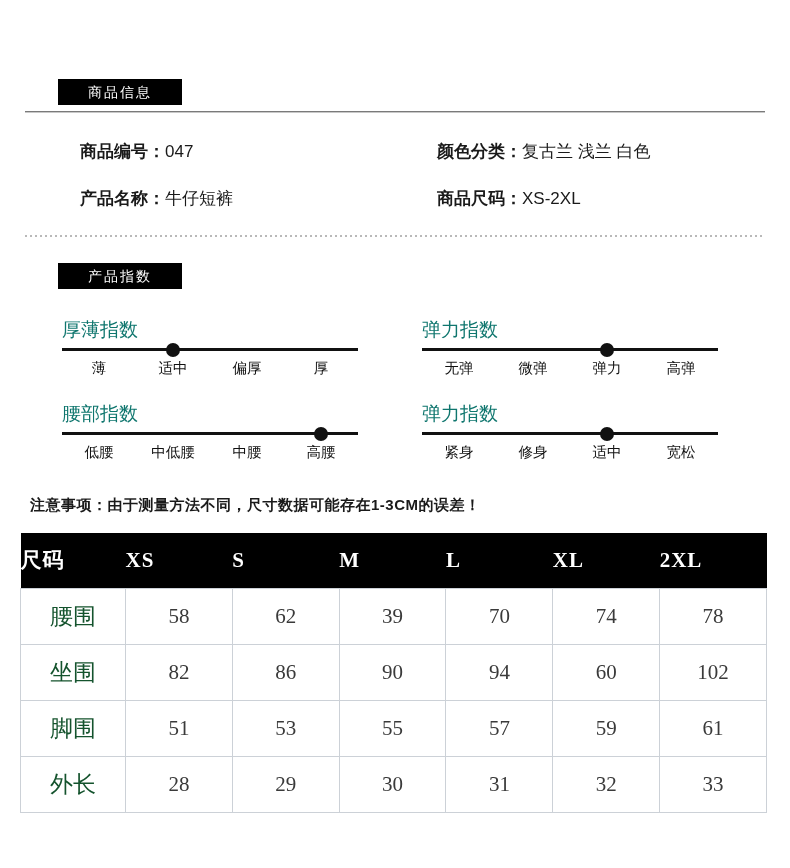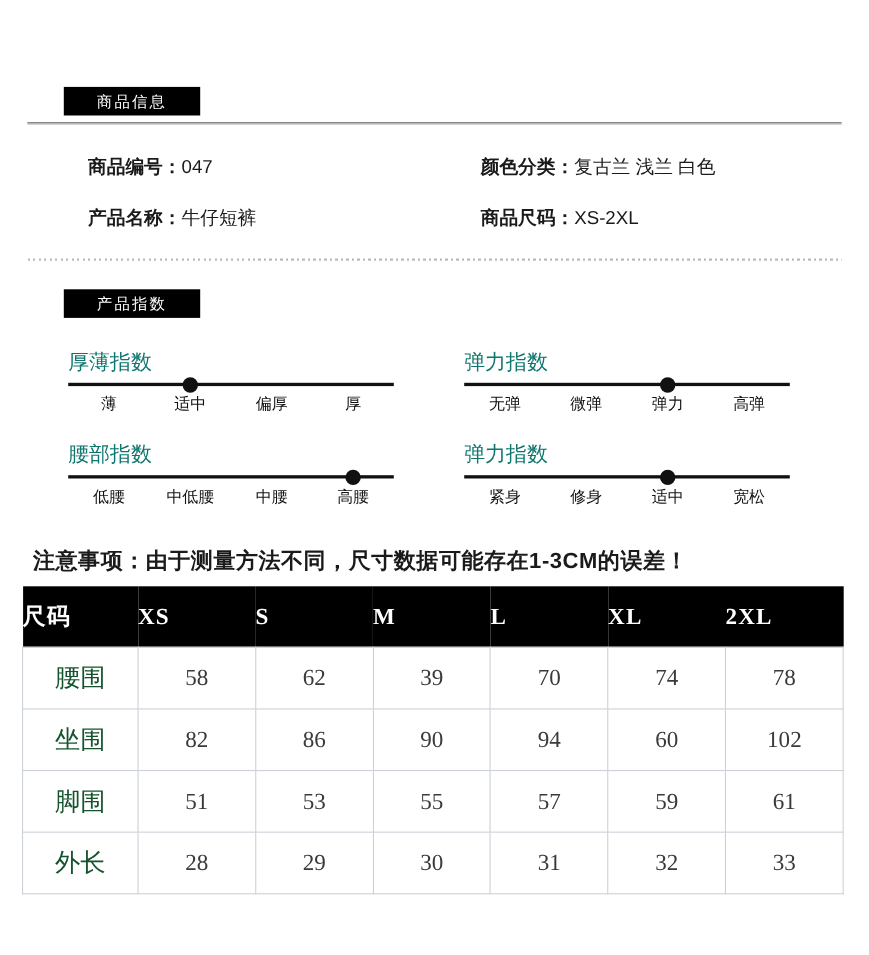--- a/index.html
+++ b/index.html
@@ -86,21 +86,21 @@
   .slider-option {
     flex: 1;
     text-align: center;
     font-size: 14.5px;
     color: #111111;
     line-height: 19px;
   }
   .notice {
     position: absolute;
     left: 30px; top: 496px;
-    font-size: 20px;
+    font-size: 15px;
     font-weight: bold;
     color: #1a1a1a;
     letter-spacing: 0.5px;
   }
   table.size-table {
     position: absolute;
     left: 20px; top: 533px;
     width: 747px;
     border-collapse: collapse;
     table-layout: fixed;

